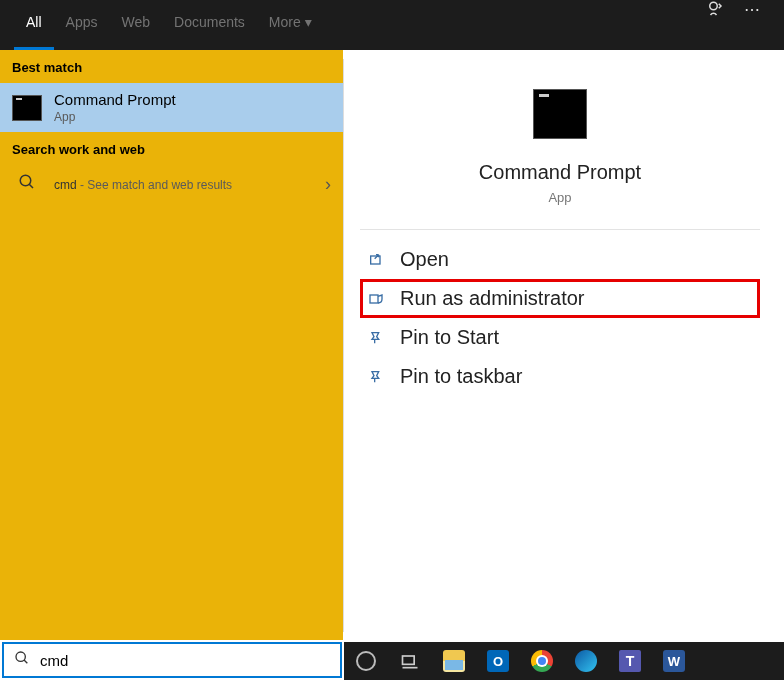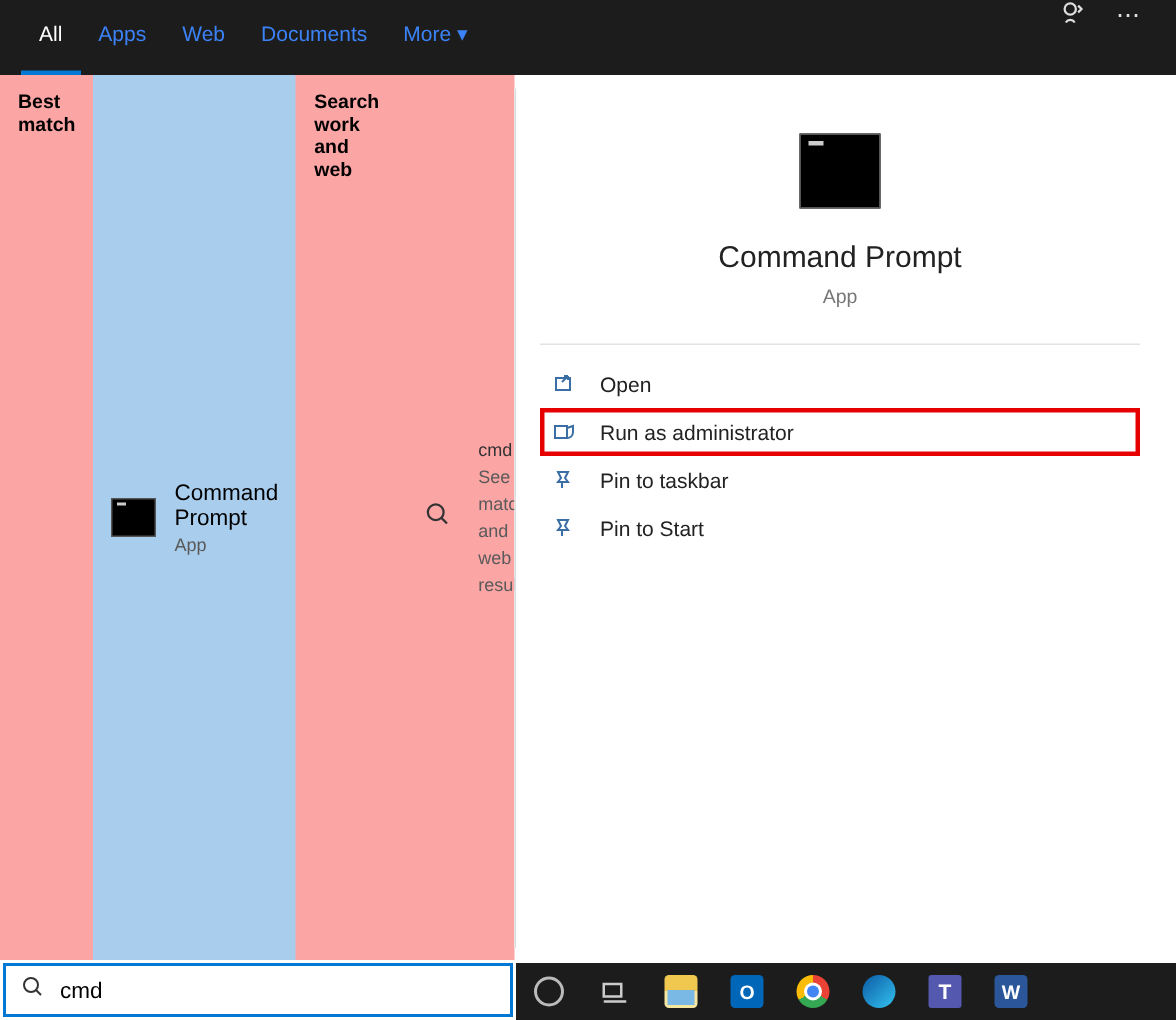--- a/index.html
+++ b/index.html
@@ -1,46 +1,46 @@
 <!DOCTYPE html>
 <html><head>
 <meta charset="utf-8">
 <style>
   * { box-sizing: border-box; margin: 0; padding: 0; font-family: "Segoe UI", Arial, sans-serif; }
   body { width: 784px; height: 680px; overflow: hidden; background: #fff; position: relative; }
 
   
   .tabbar { background: #1c1c1c; color: #fff; height: 50px; display: flex; padding: 0 14px; }
-  .tab { font-size: 14px; color: #3b82f6; padding: 14px 12px; cursor: pointer; }
+  .tab { font-size: 14px; color: #737373; padding: 14px 12px; cursor: pointer; }
   .tab.active { color: #fff; border-bottom: 3px solid #0078d4; padding-bottom: 11px; }
   .spacer { flex: 1; }
   .topicon { color: #e0e0e0; padding: 0 10px; font-size: 16px; cursor: pointer; }
 
   
   .main { display: flex; height: 590px; }
 
-  .left { width: 343px; background: #fca5a5; display: flex; flex-direction: row; }
+  .left { width: 343px; background: #eab308; display: flex; flex-direction: column; }
   .section-header { font-size: 13px; font-weight: 600; padding: 10px 12px 8px; color: #000; }
   .result-item { display: flex; align-items: center; padding: 8px 12px; cursor: pointer; }
   .result-item.selected { background: #a9cdec; }
   .app-icon { width: 30px; height: 26px; background: #000; border: 1px solid #555; position: relative; flex-shrink: 0; }
   .app-icon::before { content: ""; position: absolute; top: 2px; left: 3px; width: 6px; height: 2px; background: #ccc; }
   .result-text { margin-left: 12px; flex: 1; }
   .result-title { font-size: 15px; color: #000; }
   .result-sub { font-size: 12px; color: #5a5a5a; margin-top: 2px; }
   .result-sub .q { color: #333; }
   .arrow { color: #555; font-size: 18px; }
 
   .right { flex: 1; background: #fff; border-left: 1px solid #ddd; margin: 9px 8px 8px 0; padding-top: 30px; }
   .preview-icon { width: 54px; height: 50px; background: #000; border: 1px solid #555; margin: 0 auto; position: relative; }
   .preview-icon::before { content: ""; position: absolute; top: 4px; left: 5px; width: 10px; height: 3px; background: #ccc; }
   .preview-title { text-align: center; font-size: 20px; color: #222; margin-top: 22px; }
   .preview-sub { text-align: center; font-size: 13px; color: #777; margin-top: 6px; }
   .divider { border: none; border-top: 1px solid #e3e3e3; margin: 24px 16px 10px; }
-  .action { display: flex; align-items: center; font-size: 14px; color: #222; padding: 8px 24px; cursor: pointer; text-align: right; }
+  .action { display: flex; align-items: center; font-size: 20px; color: #222; padding: 8px 24px; cursor: pointer; text-align: right; }
   .action.highlight { outline: 3px solid #e60000; outline-offset: -3px; margin: 0 16px; padding: 8px 8px; }
   .action-icon { width: 18px; color: #3a6ea5; margin-right: 14px; flex-shrink: 0; }
   .action-icon svg { width: 16px; height: 16px; display: block; }
 
   
   .searchbar { position: absolute; left: 2px; bottom: 2px; width: 340px; height: 36px; background: #fff; border: 2px solid #0078d4; display: flex; align-items: center; }
   .searchbar .mag { width: 36px; text-align: center; color: #333; }
   .searchbar .mag svg { width: 16px; height: 16px; }
   .searchbar input { border: none; outline: none; flex: 1; font-size: 15px; padding: 4px 0; }
 
@@ -127,30 +127,30 @@
         </span>
       <span>Run as administrator</span>
     </div>
     <div class="action">
       <span class="action-icon">
           <svg viewBox="0 0 24 24" fill="none" stroke="currentColor" stroke-width="2">
             <path d="M6 4h10l-3 6 3 4H6l3-4z"></path>
             <line x1="10" y1="14" x2="10" y2="20"></line>
           </svg>
         </span>
-      <span>Pin to taskbar</span>
+      <span>Pin to Start</span>
     </div>
     <div class="action">
       <span class="action-icon">
           <svg viewBox="0 0 24 24" fill="none" stroke="currentColor" stroke-width="2">
             <path d="M6 4h10l-3 6 3 4H6l3-4z"></path>
             <line x1="10" y1="14" x2="10" y2="20"></line>
           </svg>
         </span>
-      <span>Pin to Start</span>
+      <span>Pin to taskbar</span>
     </div>
   </div>
 </div>
 
 <div class="searchbar">
   <div class="mag">
     <svg viewBox="0 0 24 24" fill="none" stroke="#333" stroke-width="2">
         <circle cx="10" cy="10" r="7"></circle>
         <line x1="20" y1="20" x2="15" y2="15"></line>
       </svg>

